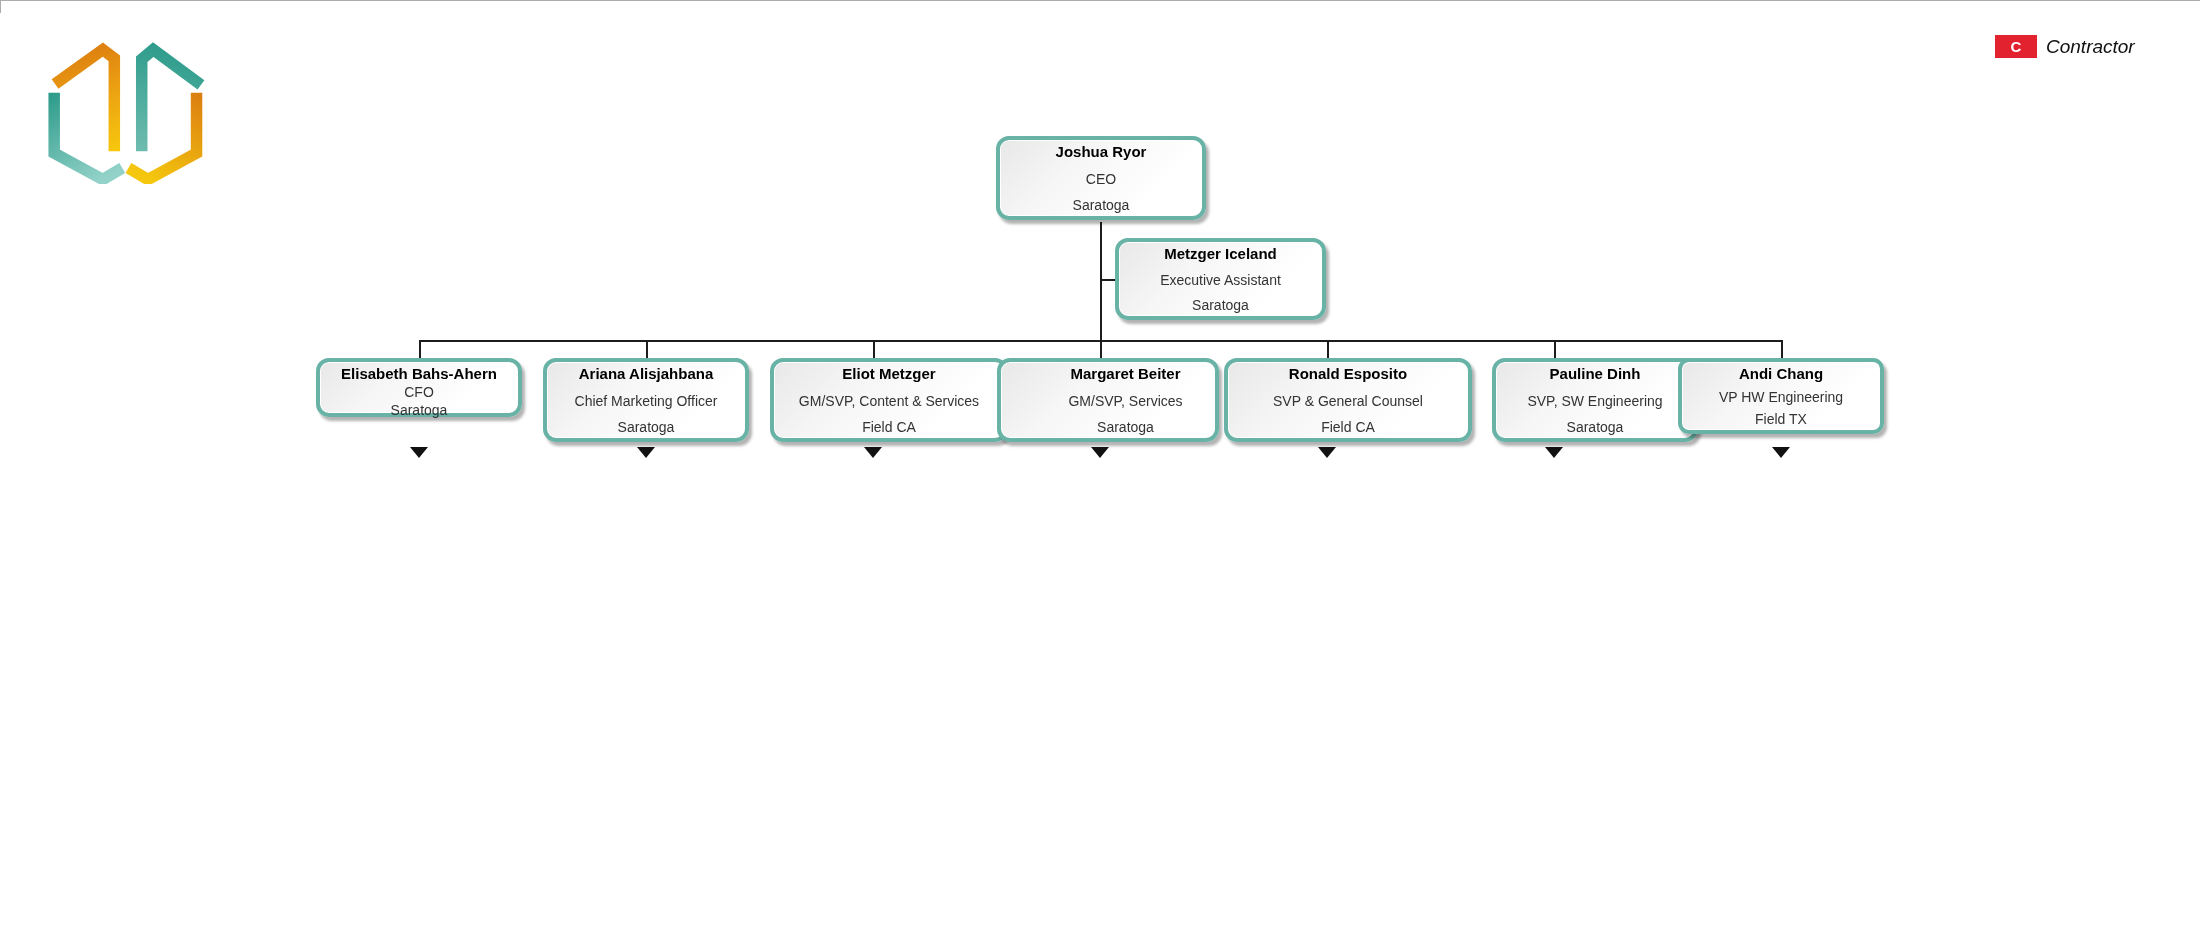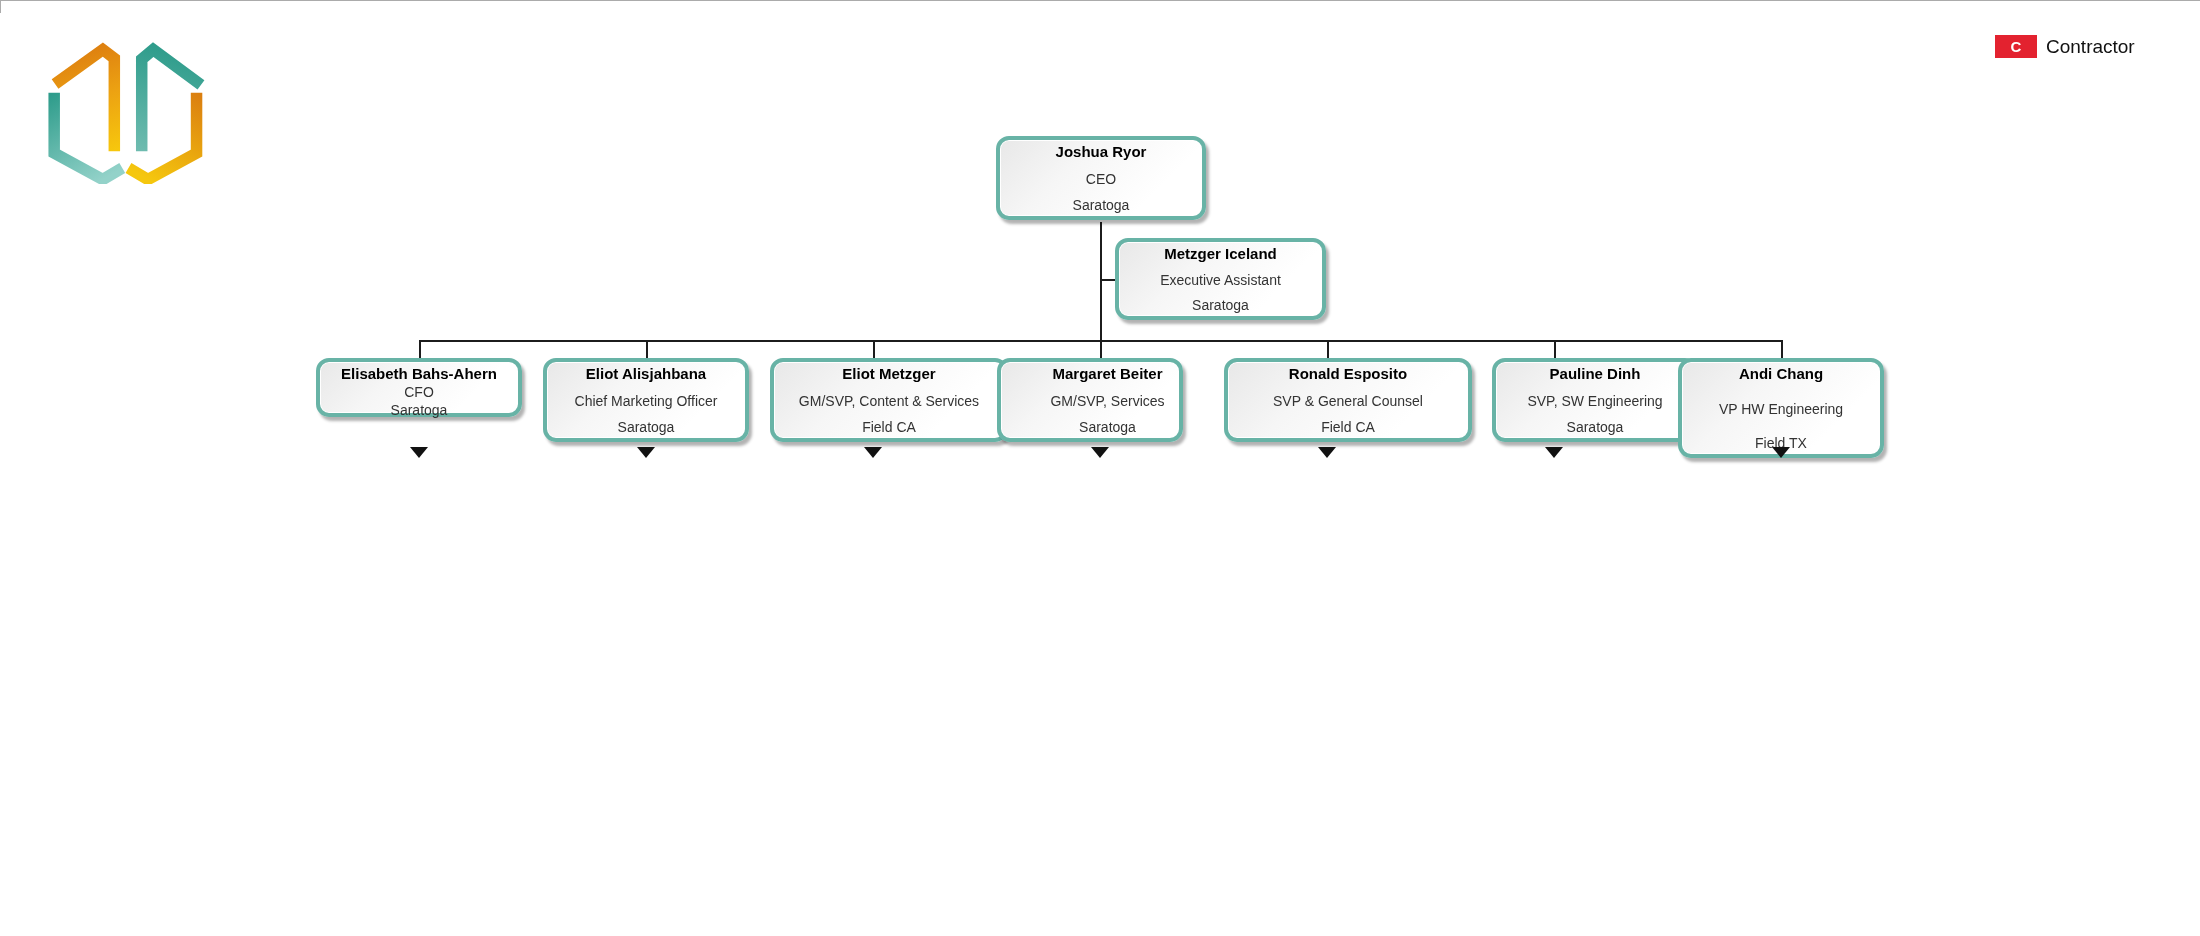--- a/index.html
+++ b/index.html
@@ -13,43 +13,43 @@
 
   
   .logo{position:absolute;left:48px;top:38px;width:168px;height:146px;}
 
   
   .legend{position:absolute;left:1995px;top:35px;display:flex;align-items:center;}
   .legend-badge{
     width:42px;height:23px;display:flex;align-items:center;justify-content:center;
     color:#ffffff;font-weight:bold;font-size:15px;
   }
-  .legend-label{margin-left:9px;font-size:19px;color:#111;line-height:23px;}
+  .legend-label{margin-left:9px;font-size:19px;color:#111;line-height:23px;font-style:italic;}
 
   
   .node{
     position:absolute;box-sizing:border-box;
     border:4px solid #68b3a6;border-radius:13px;
     background:linear-gradient(135deg,#e8e8e8 0%,#f6f6f6 35%,#ffffff 75%);
     box-shadow:3px 4px 3px rgba(0,0,0,0.30), inset 0 0 0 1px #ffffff;
     display:flex;flex-direction:column;align-items:center;justify-content:space-between;
     text-align:center;padding:2px 6px;cursor:pointer;
   }
   .node-name{font-size:15px;font-weight:bold;color:#000;line-height:19px;white-space:nowrap;}
   .node-title,.node-location{font-size:14px;color:#333;line-height:18px;white-space:nowrap;}
 
   .pos-ceo{left:996px;top:136px;width:210px;height:84px;}
   .pos-assistant{left:1115px;top:238px;width:211px;height:82px;}
   .pos-r1{left:316px;top:358px;width:206px;height:59px;}
   .pos-r2{left:543px;top:358px;width:206px;height:84px;}
   .pos-r3{left:770px;top:358px;width:238px;height:84px;}
-  .pos-r4{left:997px;top:358px;width:186px;height:84px;padding-left:41px;}
+  .pos-r4{left:997px;top:358px;width:222px;height:84px;padding-left:41px;}
   .pos-r5{left:1224px;top:358px;width:248px;height:84px;}
   .pos-r6{left:1451px;top:358px;width:206px;height:84px;margin-left:41px;}
-  .pos-r7{left:1678px;top:358px;width:206px;height:100px;}
+  .pos-r7{left:1678px;top:358px;width:206px;height:76px;border-radius:11px;}
 
   
   .line{position:absolute;background:#1c1c1c;}
   .line.h{height:1.5px;}
   .line.v{width:1.5px;}
 
   
   .expand-arrow{
     position:absolute;top:447px;width:0;height:0;cursor:pointer;
     border-left:9px solid transparent;border-right:9px solid transparent;
@@ -120,21 +120,21 @@
     <div class="node-location">Saratoga</div>
   </div>
 
   <div class="node pos-r1">
     <div class="node-name">Elisabeth Bahs-Ahern</div>
     <div class="node-title">CFO</div>
     <div class="node-location">Saratoga</div>
   </div>
 
   <div class="node pos-r2">
-    <div class="node-name">Eliot Alisjahbana</div>
+    <div class="node-name">Ariana Alisjahbana</div>
     <div class="node-title">Chief Marketing Officer</div>
     <div class="node-location">Saratoga</div>
   </div>
 
   <div class="node pos-r3">
     <div class="node-name">Eliot Metzger</div>
     <div class="node-title">GM/SVP, Content &amp; Services</div>
     <div class="node-location">Field CA</div>
   </div>
 

